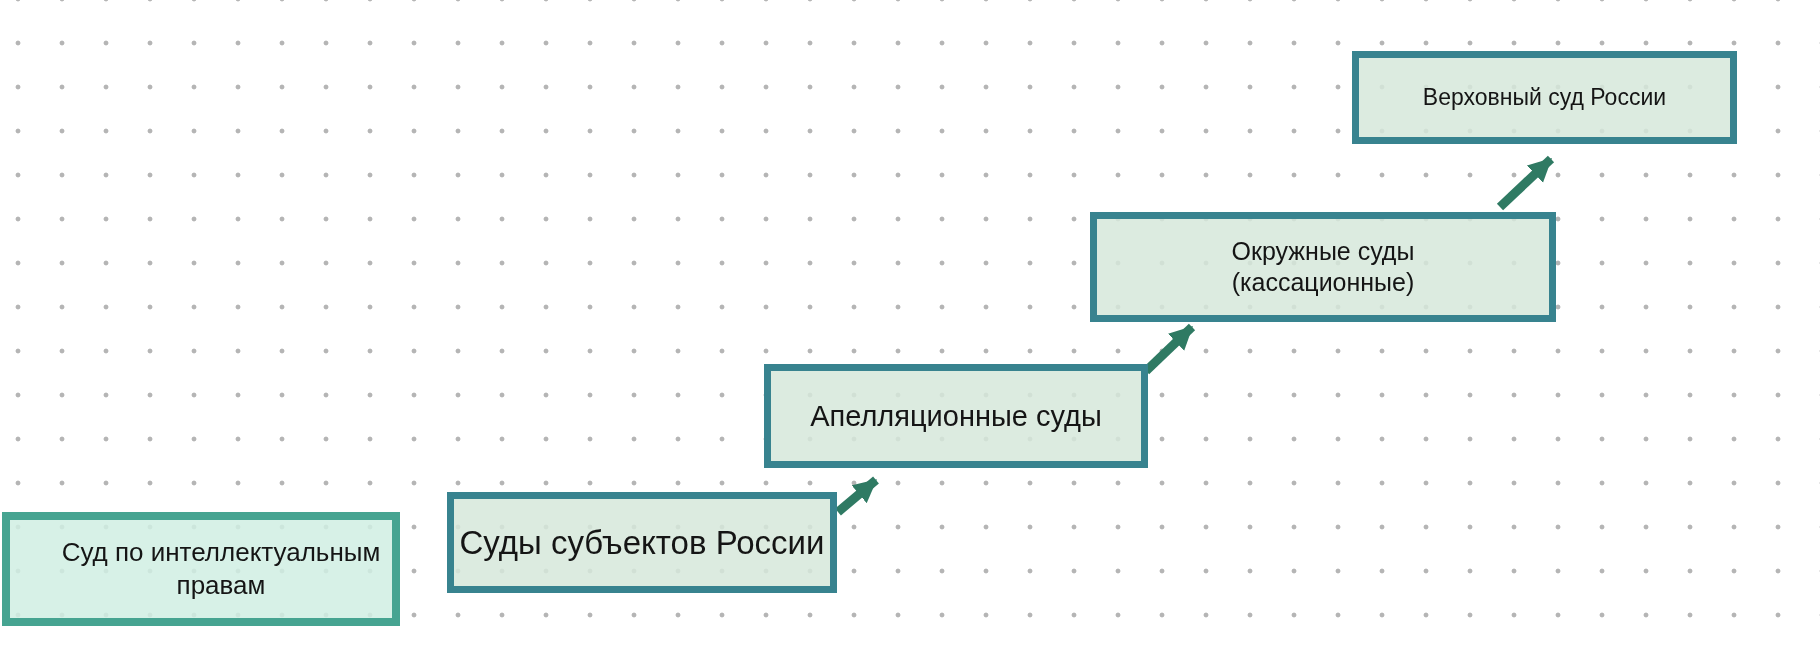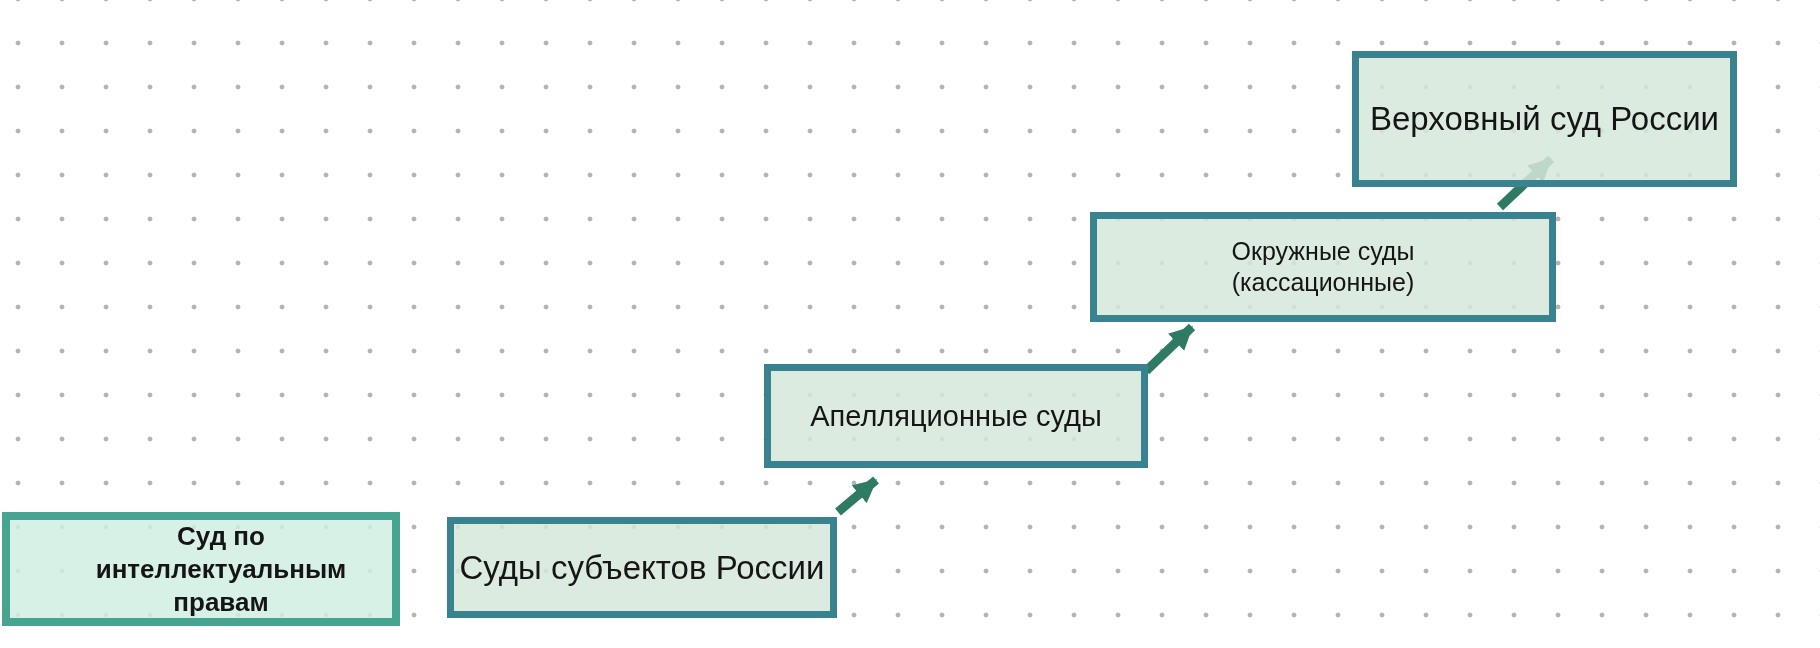--- a/index.html
+++ b/index.html
@@ -37,28 +37,28 @@
     display:flex; align-items:center; justify-content:center;
     text-align:center;
     white-space:pre-line;
     border:7px solid var(--node-border);
     background:var(--node-fill);
     color:var(--text);
   }
   .node--highlight {
     border:8px solid var(--highlight-border);
     background:var(--highlight-fill);
-    font-weight:700;
+    font-weight:400;
     padding-left:40px;
   }
   .n1 { left:2px;    top:512px; width:398px; height:114px; font-size:26px; line-height:33px; }
-  .n2 { left:447px;  top:517px; width:390px; height:101px; font-size:33px; }
+  .n2 { left:447px;  top:492px; width:390px; height:101px; font-size:33px; }
   .n3 { left:764px;  top:364px; width:384px; height:104px; font-size:29px; }
   .n4 { left:1090px; top:212px; width:466px; height:110px; font-size:25px; line-height:31px; }
-  .n5 { left:1352px; top:51px;  width:385px; height:136px; font-size:33px; }
+  .n5 { left:1352px; top:51px;  width:385px; height:93px; font-size:23px; }
 </style>
 </head>
 <body>
 
 <div class="canvas">
 
   <svg id="connector-layer" width="1820" height="648" viewBox="0 0 1820 648" xmlns="http://www.w3.org/2000/svg">
     <defs>
       <marker id="arrowhead" markerWidth="3" markerHeight="3" refX="2.45" refY="1.3" orient="auto">
         <path d="M0,0 L2.6,1.3 L0,2.6 Z"></path>

